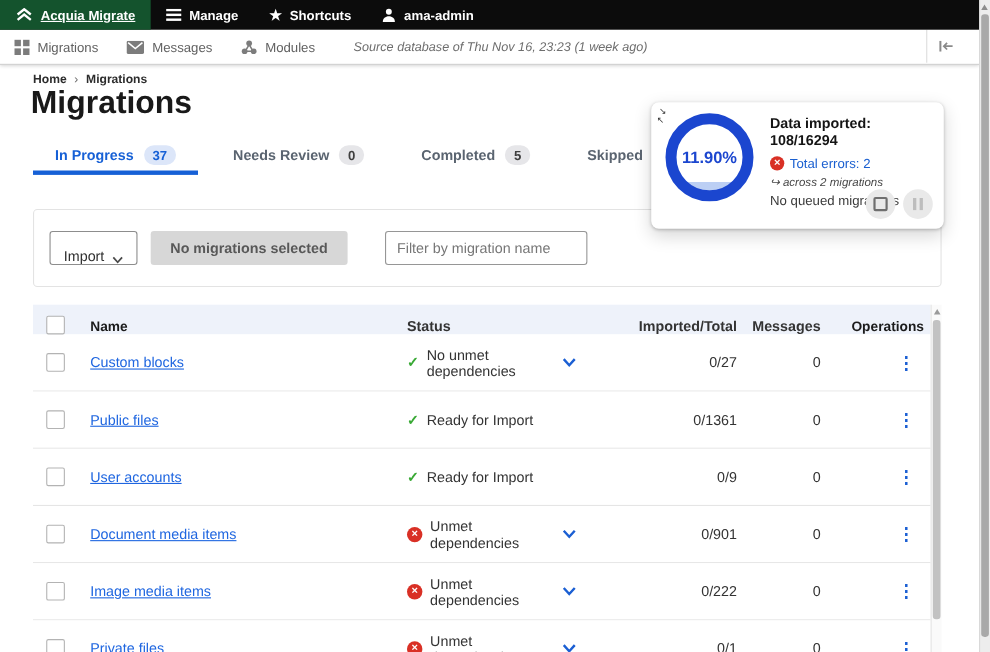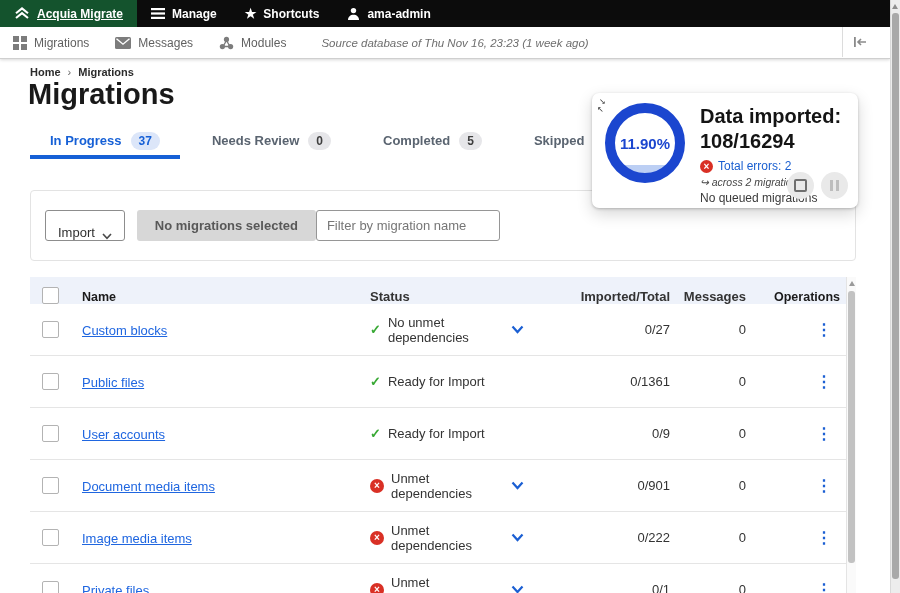--- a/index.html
+++ b/index.html
@@ -28,35 +28,35 @@
   .badge{background:#e6e6e9;color:#3f3f3f;border-radius:10px;padding:2px 8px;font-size:12px;font-weight:bold;}
   .tab.active .badge{background:#dce6f9;color:#1660d6;}
   
   .progress-card{position:absolute;top:93px;left:592px;width:266px;height:115px;background:#fff;border-radius:7px;box-shadow:0 1px 3px rgba(0,0,0,.22),0 6px 16px rgba(0,0,0,.16);z-index:30;}
   .resize-handle{position:absolute;left:5px;top:4px;width:14px;height:18px;color:#333;font-size:8px;line-height:8px;cursor:nwse-resize;}
   .resize-handle .a1{position:absolute;left:2px;top:1px;}
   .resize-handle .a2{position:absolute;left:0px;top:9px;}
   .ring{position:absolute;left:13px;top:10px;width:60px;height:60px;border-radius:50%;border:10px solid #1b46cf;background:linear-gradient(to top,#bccff4 13%,#fff 13%);display:flex;align-items:center;justify-content:center;}
   .ring-text{font-size:15px;font-weight:bold;color:#1b46cf;}
   .card-info{position:absolute;left:108px;top:11px;right:8px;}
-  .ci-title{font-size:20px;font-weight:bold;color:#141414;line-height:1.25;}
+  .ci-title{font-size:13px;font-weight:bold;color:#141414;line-height:1.25;}
   .ci-errors{margin-top:5px;display:flex;align-items:center;gap:5px;font-size:12px;color:#1a5fd0;cursor:pointer;}
   .err-badge{width:13px;height:13px;border-radius:50%;background:#d93025;color:#fff;font-size:10px;line-height:13px;text-align:center;font-weight:bold;flex:0 0 13px;}
   .ci-across{margin-top:3px;font-size:10.5px;font-style:italic;color:#474747;}
   .ci-queued{margin-top:3px;font-size:12px;color:#3a3a3a;}
   .card-actions{position:absolute;right:10px;bottom:9px;display:flex;gap:7px;}
   .round-btn{width:27px;height:27px;border-radius:50%;background:#e9e9e9;border:none;display:flex;align-items:center;justify-content:center;cursor:pointer;padding:0;}
   .stop-icon{width:9px;height:9px;border:2px solid #6f6f6f;border-radius:2px;}
   .pause-icon{display:flex;gap:3px;}
   .pause-icon i{width:3px;height:11px;background:#bdbdbd;display:block;}
   
   .filter-card{position:absolute;top:190px;left:30px;width:826px;height:71px;border:1px solid #e3e3e3;border-radius:4px;background:#fff;box-sizing:border-box;display:flex;align-items:center;padding:0 14px;}
   .btn-import{height:31px;padding:0 12px;background:#fff;border:1px solid #8d8d8d;border-radius:3px;font-size:13px;color:#2f2f2f;display:flex;align-items:flex-end;gap:7px;cursor:pointer;font-family:inherit;}
   .btn-disabled{height:31px;margin-left:12px;padding:0 18px;background:#d7d7d7;border:none;border-radius:3px;font-size:13px;font-weight:bold;color:#585858;font-family:inherit;}
-  .filter-input{width:184px;height:31px;border:1px solid #969696;border-radius:3px;padding:0 10px;font-size:13px;color:#333;box-sizing:border-box;font-family:inherit;}
+  .filter-input{margin-left:34px;width:184px;height:31px;border:1px solid #969696;border-radius:3px;padding:0 10px;font-size:13px;color:#333;box-sizing:border-box;font-family:inherit;}
   .filter-input::placeholder{color:#767676;}
   
   .table{position:absolute;top:277px;left:30px;width:816px;}
   .t-head{display:flex;align-items:flex-end;height:27px;background:#eef2fa;font-weight:bold;font-size:12.5px;color:#1b1b1b;}
   .t-row{display:flex;align-items:center;height:51px;border-bottom:1px solid #e5e5e5;background:#fff;}
   .col-check{width:52px;padding-left:12px;box-sizing:border-box;display:flex;align-items:center;}
   .checkbox{width:15px;height:15px;border:1px solid #b3b3b3;border-radius:2px;background:#fff;display:inline-block;cursor:pointer;}
   .col-name{width:288px;}
   .col-status{flex:1;display:flex;align-items:center;gap:7px;font-size:13px;color:#333;}
   .col-imported{width:132px;text-align:right;font-size:13px;color:#333;}

